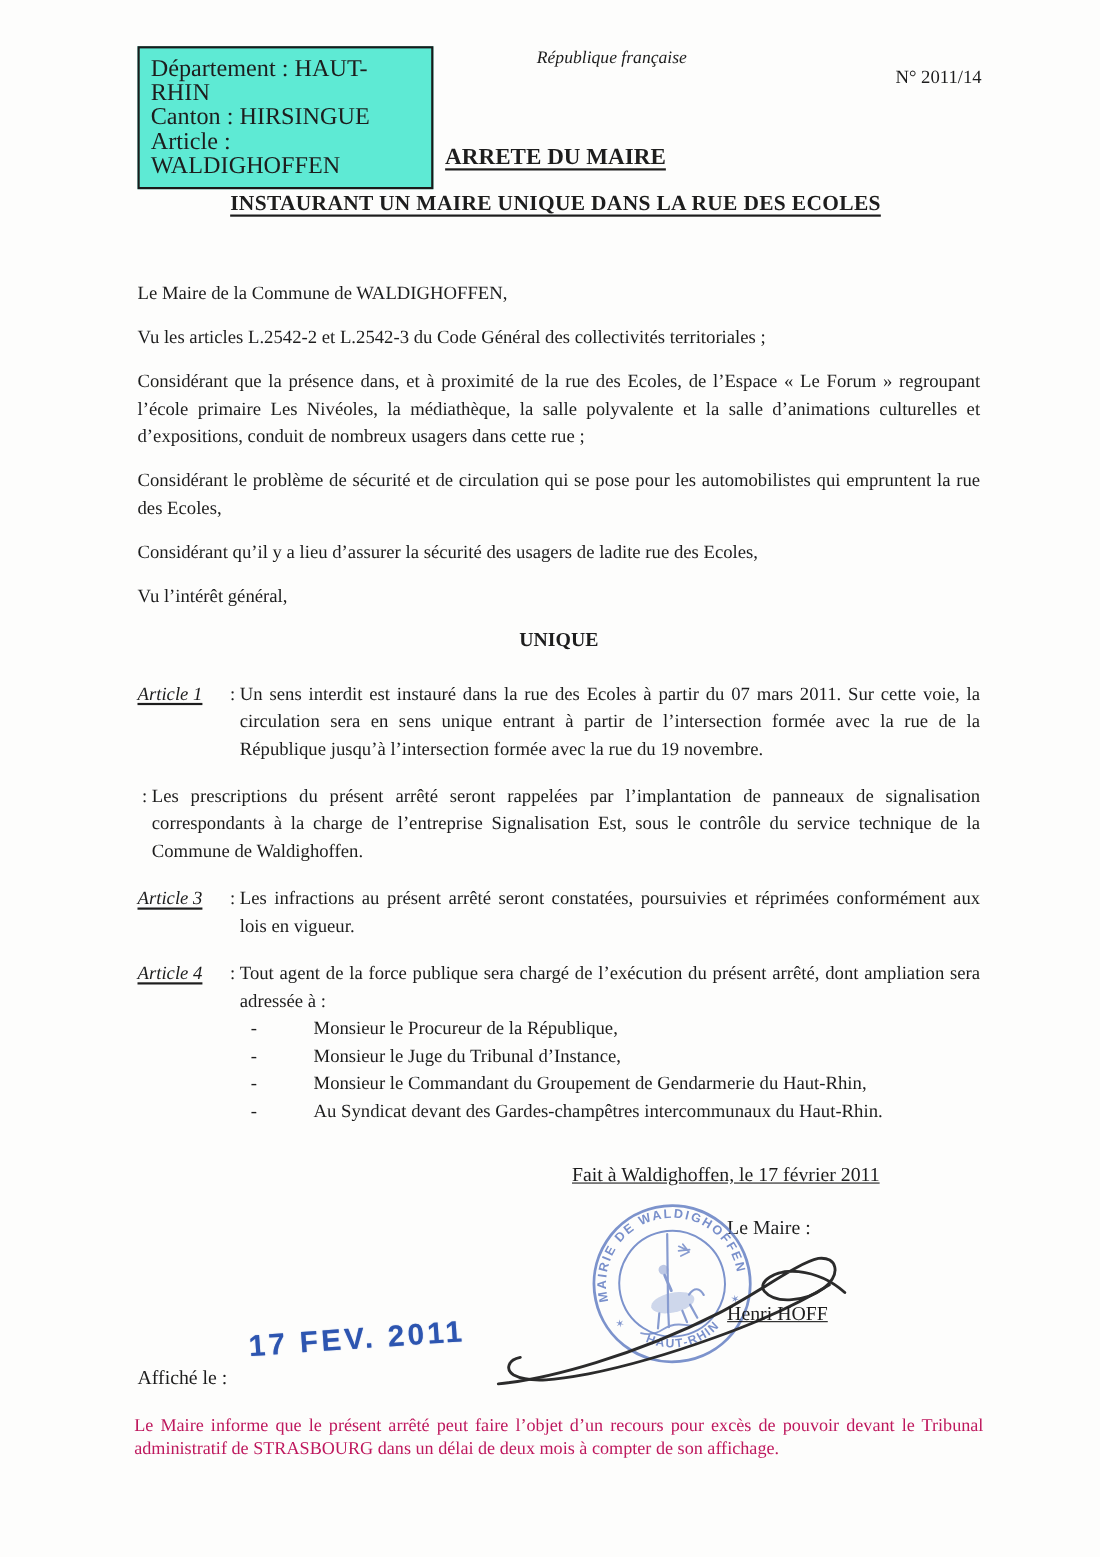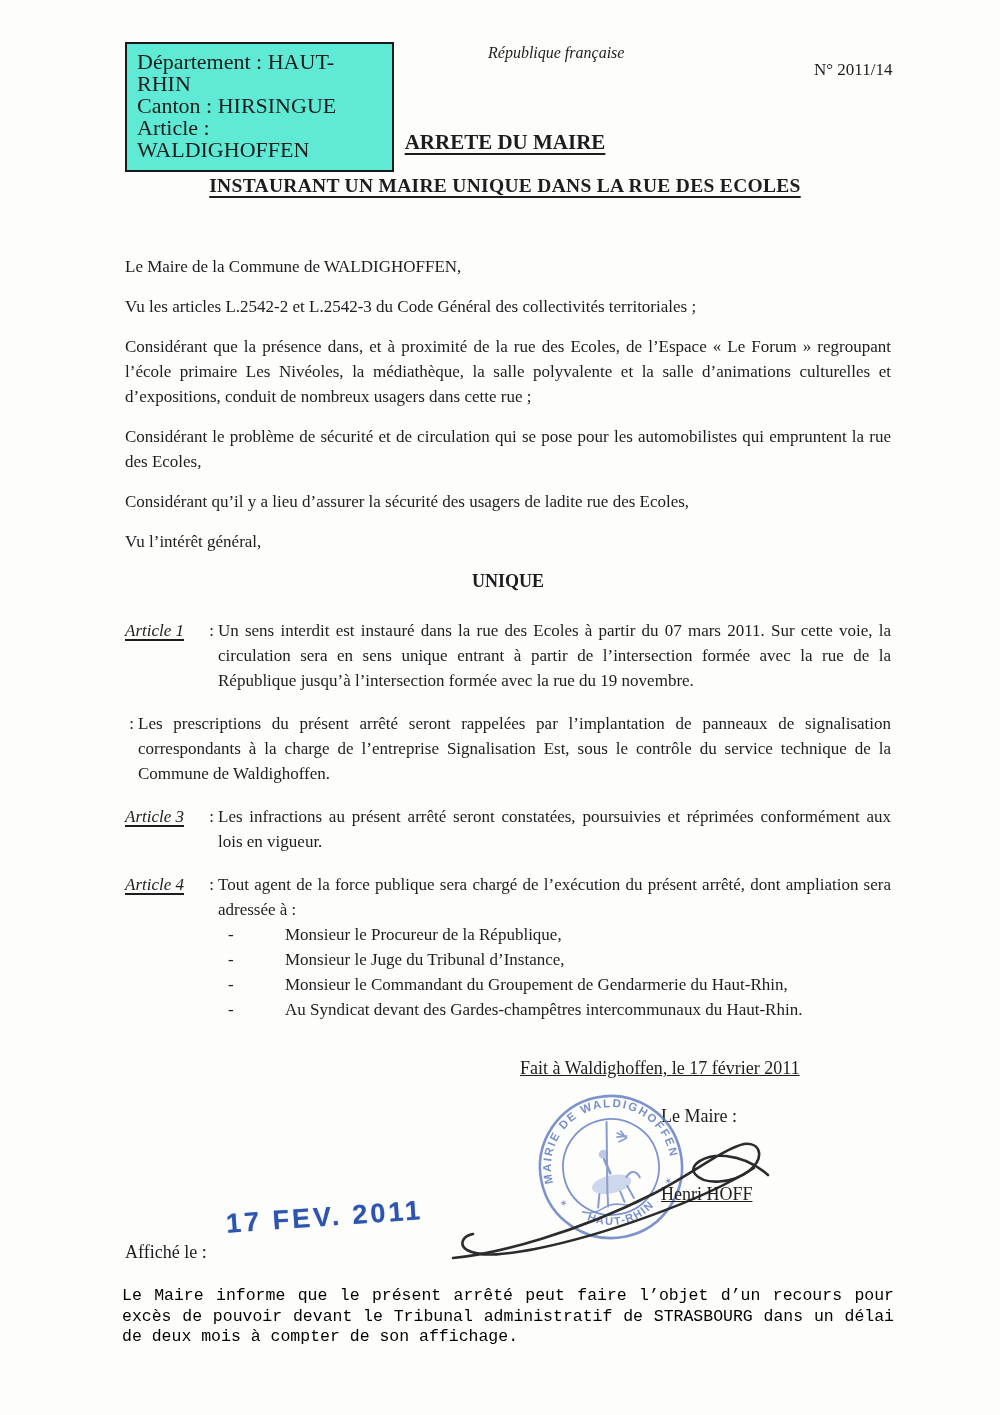--- a/index.html
+++ b/index.html
@@ -79,22 +79,22 @@
     position:absolute; left:226px; top:162px;
     font-family:"Liberation Sans", sans-serif;
     font-weight:700; font-size:27px; letter-spacing:3px;
     transform:rotate(-4deg);
     text-shadow:0 0 1px rgba(45,85,176,0.55);
     white-space:nowrap;
   }
   
   .footer-note {
     position:absolute; left:122px; top:1286px; width:772px;
-    font-family:Liberation Mono, monospace;
-    font-size:16.5px; line-height:20.5px; color:#000000;
+    font-family:Liberation Serif, serif;
+    font-size:16.5px; line-height:20.5px; color:#be185d;
     text-align:justify;
   }
 </style>
 </head>
 <body>
 
 <div class="page">
 
   <div class="info-box">
     <div>Département : HAUT-RHIN</div>

